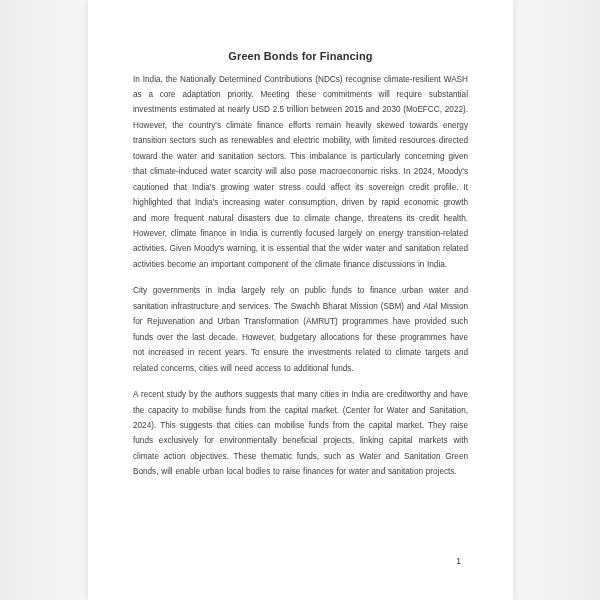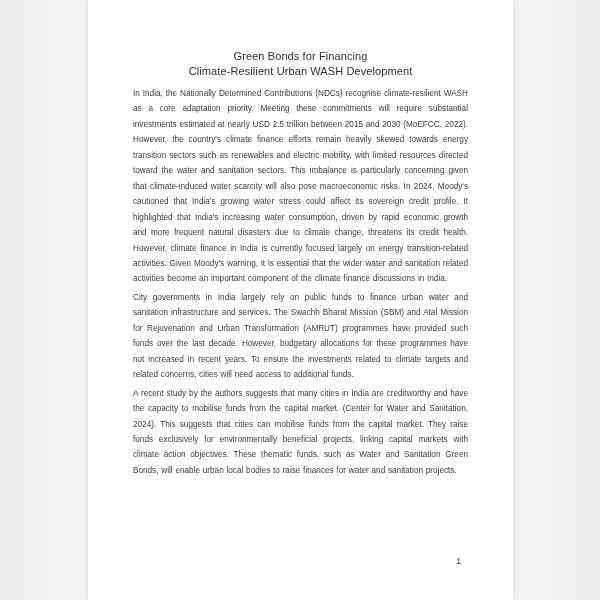--- a/index.html
+++ b/index.html
@@ -18,21 +18,21 @@
     position: absolute;
     left: 88px; top: 0;
     width: 425px; height: 600px;
     background: #ffffff;
     box-shadow: 0 0 7px rgba(0,0,0,0.10);
     padding: 49px 45px 0 45px;
     overflow: hidden;
   }
   .title-line {
     font-size: 11px;
-    font-weight: normal;
+    font-weight: bold;
     line-height: 14.5px;
     text-align: center;
     color: #2f2f2f;
     letter-spacing: 0.1px;
   }
   .affiliation {
     font-size: 8.8px;
     font-weight: bold;
     line-height: 13px;
     text-align: center;
@@ -44,21 +44,21 @@
     line-height: 13px;
     text-align: center;
     color: #2f2f2f;
     margin-top: 9px;
   }
   .body-para {
     font-size: 8.2px;
     line-height: 15.45px;
     text-align: justify;
     color: #3b3b3b;
-    margin-top: 3px;
+    margin-top: 11px;
     word-spacing: 0.5px;
   }
   .body-para.first {
     margin-top: 8px;
   }
   .page-number {
     position: absolute;
     right: 52px;
     top: 556px;
     font-size: 8.5px;
@@ -66,21 +66,20 @@
   }
 </style>
 </head>
 <body>
 
 <div class="canvas">
   <div class="page">
 
     <div class="title-line">Green Bonds for Financing</div>
 
-    <div class="title-line">Climate-Resilient Urban WASH Development</div>
 
 
 
     <p class="body-para first">In India, the Nationally Determined Contributions (NDCs) recognise climate-resilient WASH as a core adaptation priority. Meeting these commitments will require substantial investments estimated at nearly USD 2.5 trillion between 2015 and 2030 (MoEFCC, 2022). However, the country's climate finance efforts remain heavily skewed towards energy transition sectors such as renewables and electric mobility, with limited resources directed toward the water and sanitation sectors. This imbalance is particularly concerning given that climate-induced water scarcity will also pose macroeconomic risks. In 2024, Moody's cautioned that India's growing water stress could affect its sovereign credit profile. It highlighted that India's increasing water consumption, driven by rapid economic growth and more frequent natural disasters due to climate change, threatens its credit health. However, climate finance in India is currently focused largely on energy transition-related activities. Given Moody's warning, it is essential that the wider water and sanitation related activities become an important component of the climate finance discussions in India.</p>
 
     <p class="body-para">City governments in India largely rely on public funds to finance urban water and sanitation infrastructure and services. The Swachh Bharat Mission (SBM) and Atal Mission for Rejuvenation and Urban Transformation (AMRUT) programmes have provided such funds over the last decade. However, budgetary allocations for these programmes have not increased in recent years. To ensure the investments related to climate targets and related concerns, cities will need access to additional funds.</p>
 
     <p class="body-para">A recent study by the authors suggests that many cities in India are creditworthy and have the capacity to mobilise funds from the capital market. (Center for Water and Sanitation, 2024). This suggests that cities can mobilise funds from the capital market. They raise funds exclusively for environmentally beneficial projects, linking capital markets with climate action objectives. These thematic funds, such as Water and Sanitation Green Bonds, will enable urban local bodies to raise finances for water and sanitation projects.</p>
 
     <div class="page-number">1</div>

